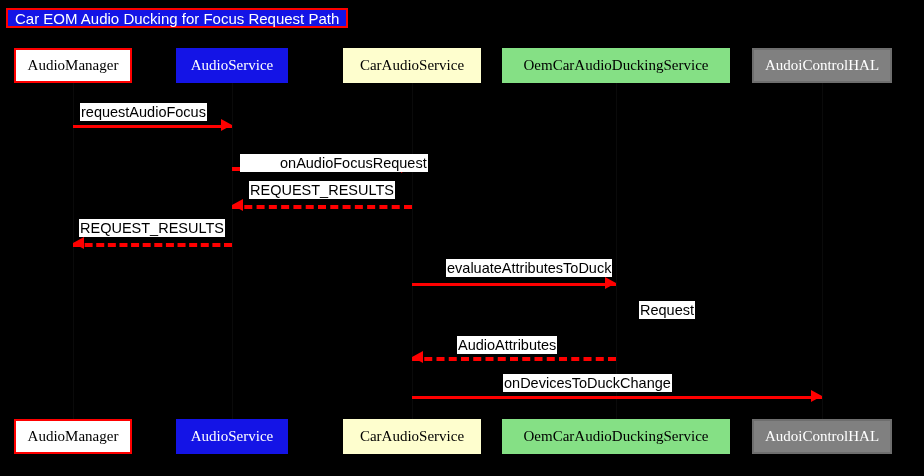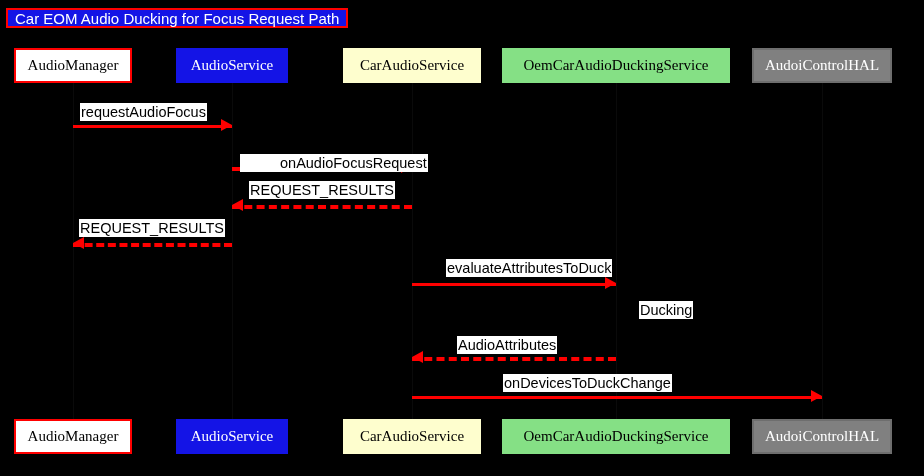--- a/index.html
+++ b/index.html
@@ -188,21 +188,21 @@
       </div>
       <div class="msg-label" style="left: 457px; top: 336px;">AudioAttributes</div>
       <div class="msg" style="left: 412px; top: 396px; width: 410px;">
         <div class="msg-line" style="width: 410px; border-top-color: rgb(255, 0, 0);"></div>
         <div class="arrow-head right" style="left: 399px; border-left-color: rgb(255, 0, 0);"></div>
       </div>
       <div class="msg-label" style="left: 503px; top: 374px;">onDevicesToDuckChange</div>
     </div>
 
   <div id="notes-layer">
-      <div class="note-label" style="left: 639px; top: 301px; background: rgb(255, 255, 255); color: rgb(0, 0, 0);">Ducking</div>
+      <div class="note-label" style="left: 639px; top: 301px; background: rgb(255, 255, 255); color: rgb(0, 0, 0);">Request</div>
     </div>
 
   <div id="participants-bottom">
       <div class="participant" style="left: 14px; top: 419px; width: 118px; background: rgb(255, 255, 255); border-color: rgb(255, 0, 0);">
         <span class="p-label" style="color: rgb(0, 0, 0);">AudioManager</span>
       </div>
       <div class="participant" style="left: 176px; top: 419px; width: 112px; background: rgb(20, 20, 230); border-color: rgb(20, 20, 230);">
         <span class="p-label" style="color: rgb(255, 255, 255);">AudioService</span>
       </div>
       <div class="participant" style="left: 343px; top: 419px; width: 138px; background: rgb(254, 254, 206); border-color: rgb(254, 254, 206);">

